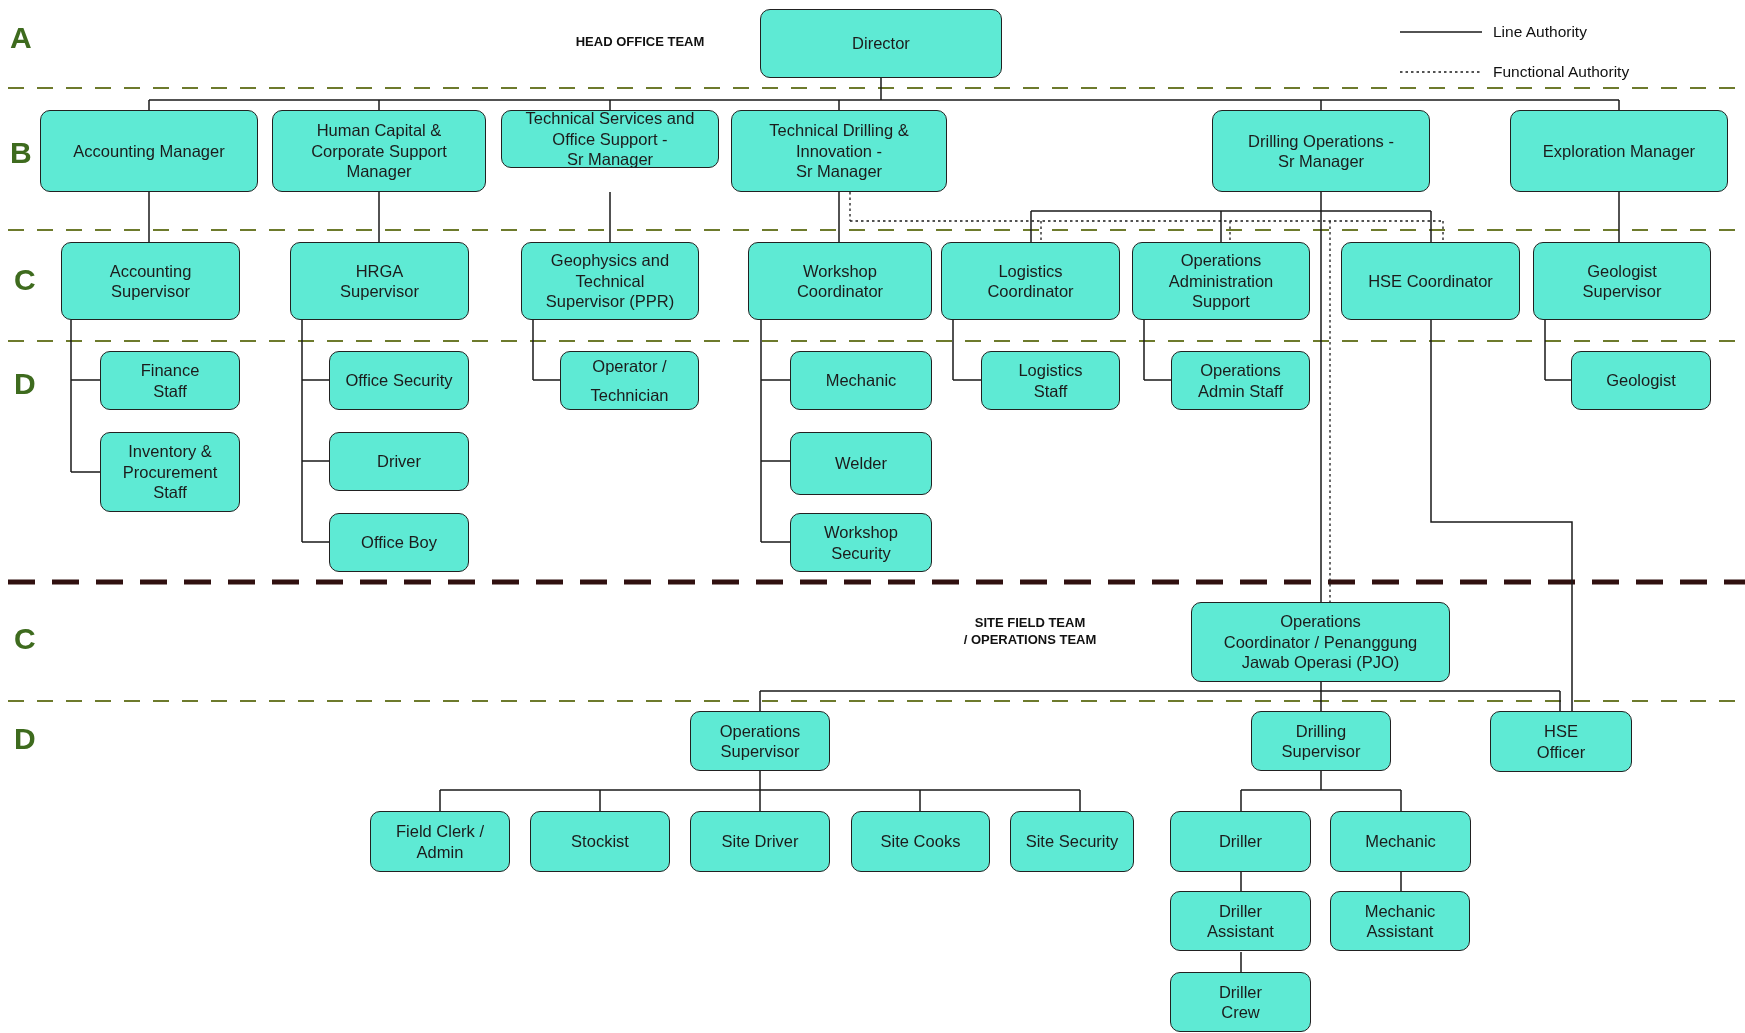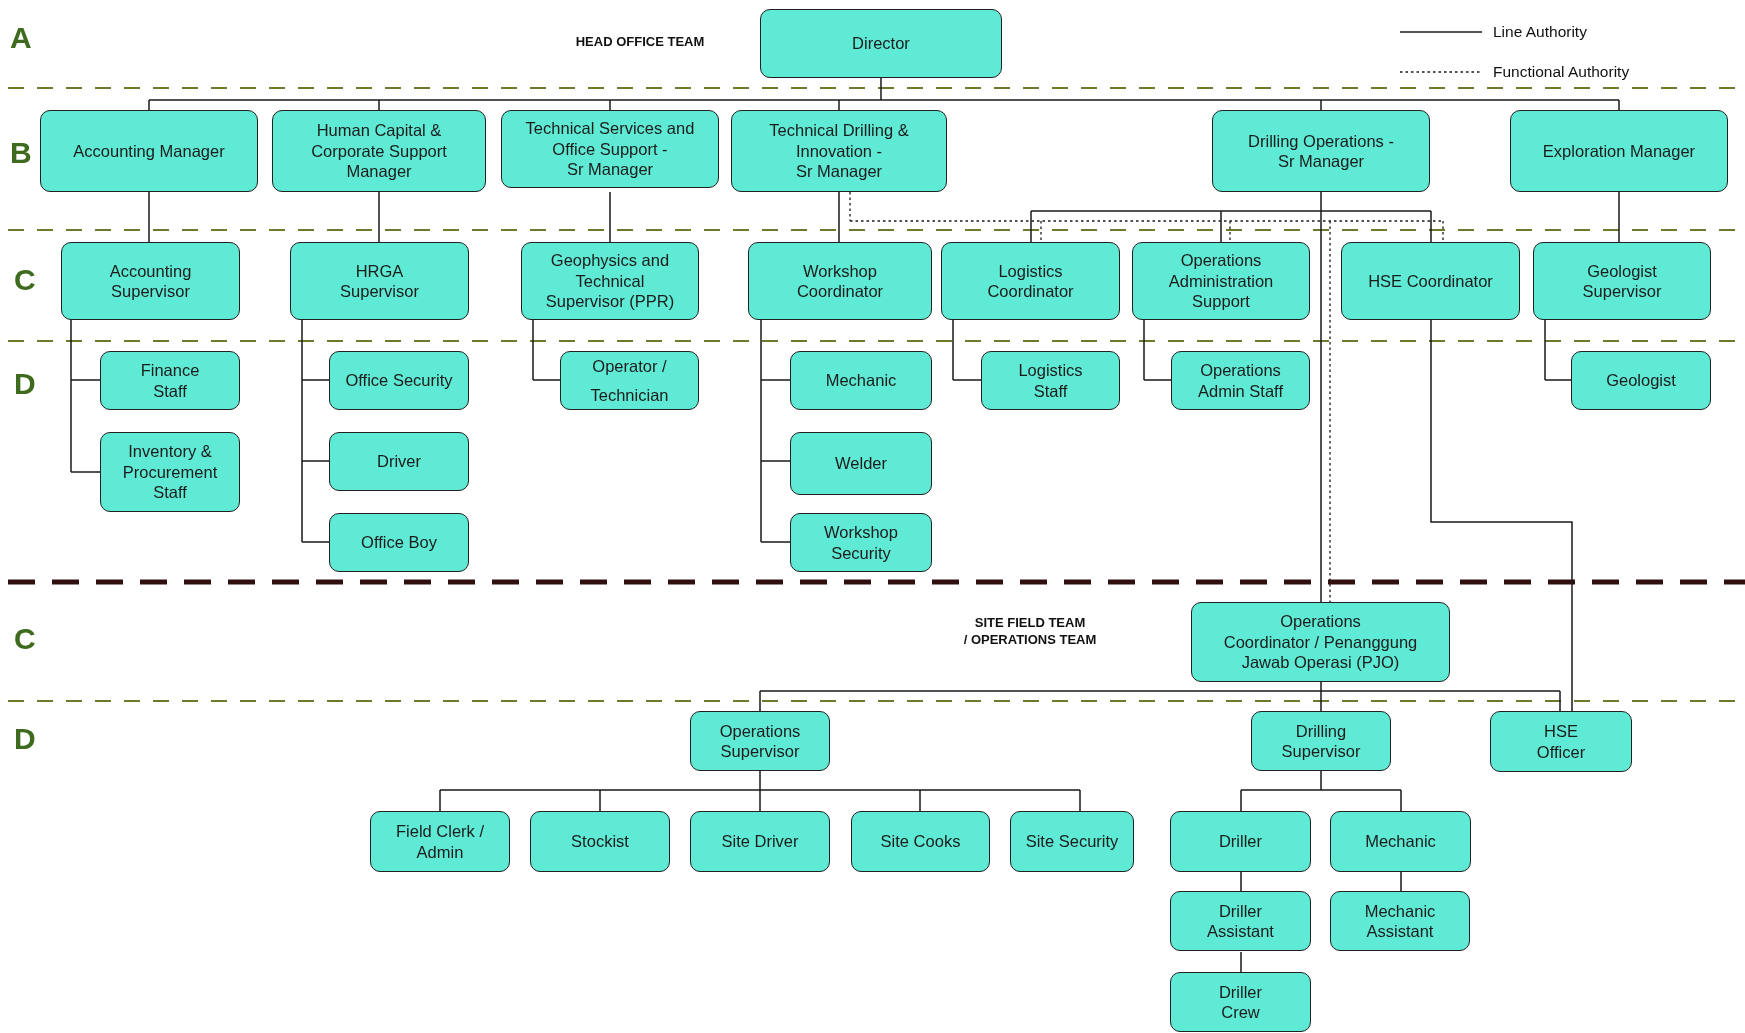--- a/index.html
+++ b/index.html
@@ -91,21 +91,21 @@
         <span>Director</span>
       </div>
       <div class="node" style="left: 40px; top: 110px; width: 218px; height: 82px;">
         <span>Accounting Manager</span>
       </div>
       <div class="node" style="left: 272px; top: 110px; width: 214px; height: 82px;">
         <span>Human Capital &amp;</span>
         <span>Corporate Support</span>
         <span>Manager</span>
       </div>
-      <div class="node" style="left: 501px; top: 110px; width: 218px; height: 78px;">
+      <div class="node" style="left: 501px; top: 110px; width: 218px; height: 58px;">
         <span>Technical Services and</span>
         <span>Office Support -</span>
         <span>Sr Manager</span>
       </div>
       <div class="node" style="left: 731px; top: 110px; width: 216px; height: 82px;">
         <span>Technical Drilling &amp;</span>
         <span>Innovation -</span>
         <span>Sr Manager</span>
       </div>
       <div class="node" style="left: 1212px; top: 110px; width: 218px; height: 82px; text-align: right;">

